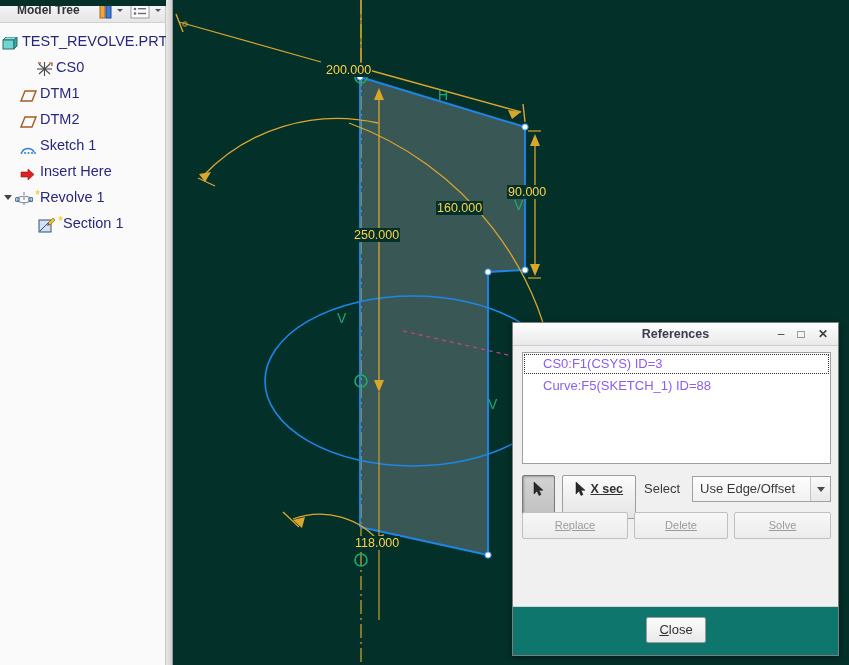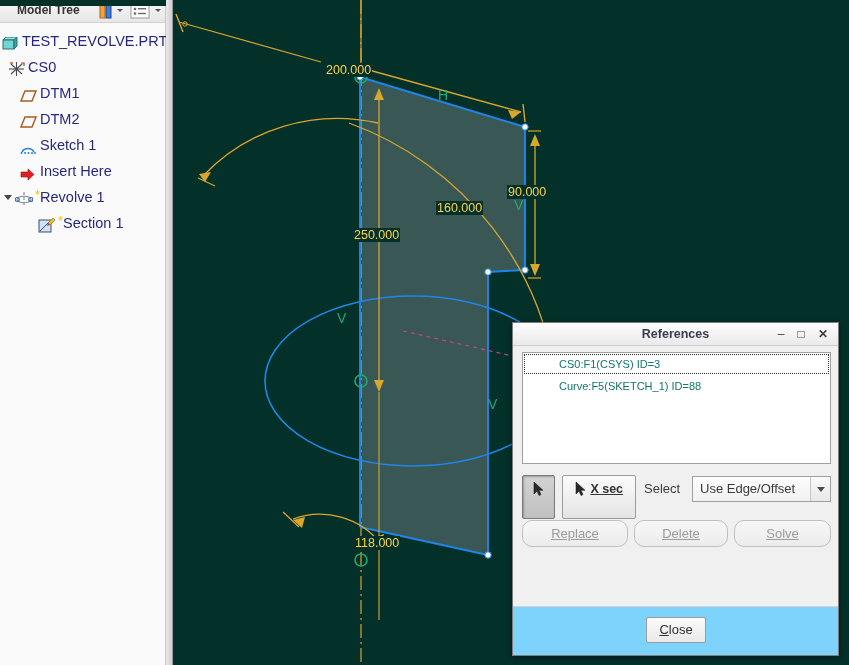--- a/index.html
+++ b/index.html
@@ -194,23 +194,23 @@
     width: 309px;
     height: 112px;
     background: #ffffff;
     border: 1px solid #a0a0a0;
     box-sizing: border-box;
     overflow: hidden;
   }
   .ref-item {
     height: 22px;
     line-height: 22px;
-    padding-left: 36px;
-    font-size: 11px;
-    color: #0f766e;
+    padding-left: 20px;
+    font-size: 13px;
+    color: #8b5cf6;
     box-sizing: border-box;
   }
   .ref-item.selected {
     outline: 1px dotted #333;
     outline-offset: -2px;
   }
 
   #sel-row {
     position: absolute;
     left: 9px; top: 152px;
@@ -279,29 +279,29 @@
   }
 
   #action-row {
     position: absolute;
     left: 9px; top: 189px;
     width: 309px;
     height: 28px;
   }
   .act-btn {
     position: absolute;
-    top: 8px;
+    top: 0;
     height: 27px;
     line-height: 25px;
     text-align: center;
-    font-size: 13px;
+    font-size: 11px;
     color: #9b9b9b;
     background: linear-gradient(to bottom, #f7f7f7, #ececec);
     border: 1px solid #c0c0c0;
-    border-radius: 10px;
+    border-radius: 2px;
     box-sizing: border-box;
   }
   #btn-replace { left: 0;   width: 106px; }
   #btn-delete  { left: 112px; width: 94px; }
   #btn-solve   { left: 212px; width: 97px; }
   .ul { text-decoration: underline; }
 
   #status-group {
     position: absolute;
     left: 9px; top: 225px;
@@ -326,21 +326,21 @@
     color: #3a3a3a;
   }
 
   #dlg-footer {
     position: absolute;
     left: 0;
     bottom: 0;
     width: 100%;
     height: 48px;
     border-top: 1px solid #d2d2d2;
-    background: #7dd3fc;
+    background: #0f766e;
   }
   #btn-close {
     position: absolute;
     left: 133px;
     top: 10px;
     width: 60px;
     height: 26px;
     line-height: 24px;
     text-align: center;
     font-size: 13px;
@@ -380,21 +380,21 @@
       </span>
       <span class="hdr-arrow" style="left:155px;"></span>
     </div>
 
     <div id="tree-body">
         <div class="tree-row" style="padding-left: 2px;"><span class="tree-ico"><svg width="16" height="14" viewBox="0 0 16 14">
               <polygon points="1,3 12,3 15,0 4,0" fill="#8fe3e0" stroke="#2b6f6d"></polygon>
               <rect x="1" y="3" width="11" height="9" fill="#6fd6d2" stroke="#2b6f6d"></rect>
               <polygon points="12,3 15,0 15,9 12,12" fill="#3aa9a6" stroke="#2b6f6d"></polygon>
             </svg></span><span class="tree-label">TEST_REVOLVE.PRT</span></div>
-        <div class="tree-row" style="padding-left: 8px;"><span class="tree-ico"><svg width="17" height="16" viewBox="0 0 17 16">
+        <div class="tree-row" style="padding-left: 36px;"><span class="tree-ico"><svg width="17" height="16" viewBox="0 0 17 16">
               <g stroke="#4a4a4a" stroke-width="1.1" fill="none">
                 <line x1="3" y1="13" x2="14" y2="3"></line>
                 <line x1="3" y1="3" x2="14" y2="13"></line>
                 <line x1="8.5" y1="1" x2="8.5" y2="15"></line>
                 <line x1="1" y1="8" x2="16" y2="8"></line>
               </g>
               <path d="M13,2 l3,0 l0,3" stroke="#b03a1a" stroke-width="1.2" fill="none"></path>
               <path d="M2,2 l3,0" stroke="#b03a1a" stroke-width="1.2" fill="none"></path>
             </svg></span><span class="tree-label">CS0</span></div>
         <div class="tree-row" style="padding-left: 20px;"><span class="tree-ico"><svg width="17" height="13" viewBox="0 0 17 13">

